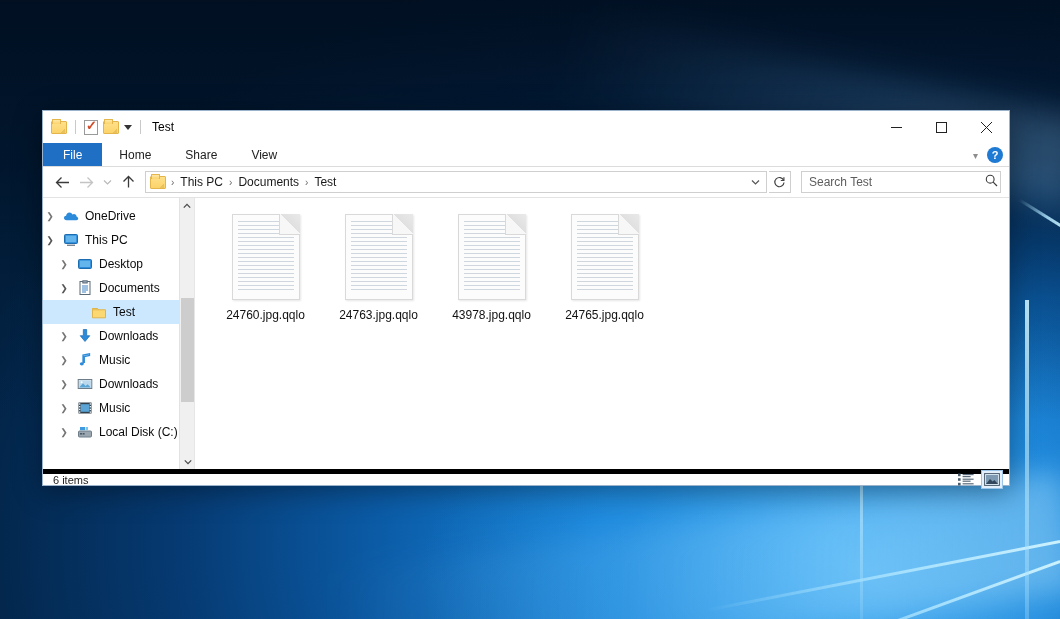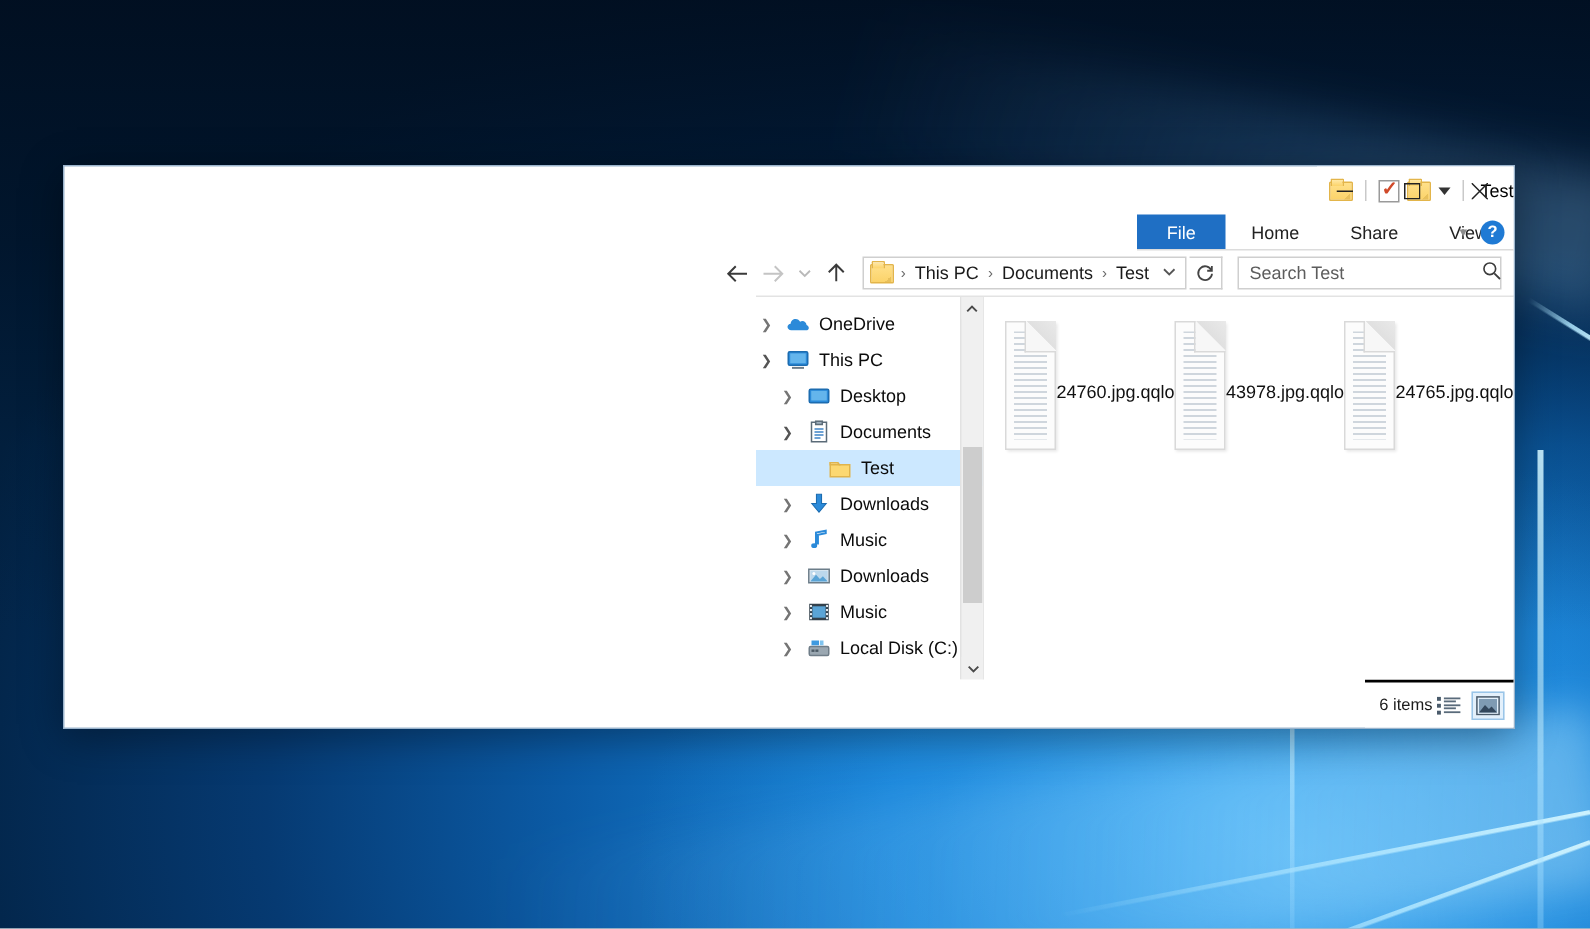--- a/index.html
+++ b/index.html
@@ -70,21 +70,20 @@
   #explorer {
     position: absolute;
     left: 42px; top: 110px;
     width: 968px; height: 376px;
     background: #ffffff;
     border: 1px solid #9bb4cc;
     box-shadow: 0 6px 26px rgba(0,0,0,.36);
     display: flex; flex-direction: column;
     font-size: 12px;
     color: #000;
-    align-items: flex-end;
   }
 
   
   .titlebar {
     height: 32px;
     display: flex; align-items: center;
     background: #fff;
     padding-left: 8px;
     position: relative;
     flex: none;
@@ -169,21 +168,21 @@
   .crumbs { flex: 1; display: flex; align-items: center; gap: 2px; font-size: 12px; }
   .crumb { padding: 1px 4px; color: #1a1a1a; cursor: default; }
   .crumb-sep { color: #6b6b6b; font-size: 10px; }
   .addr-drop { width: 18px; text-align: center; color: #555; font-size: 10px; }
   .refresh-btn {
     width: 22px; height: 22px; border: 1px solid #cfcfcf; border-left: none;
     display: flex; align-items: center; justify-content: center;
     font-size: 13px; color: #444; background: #fff;
   }
   .searchbox {
-    width: 176px; height: 22px; border: 1px solid #cfcfcf; margin-left: 8px;
+    width: 200px; height: 22px; border: 1px solid #cfcfcf; margin-left: 8px;
     display: flex; align-items: center; padding: 0 2px 0 7px; background: #fff;
   }
   .searchbox input {
     border: none; outline: none; flex: 1; font-size: 12px;
     font-family: "Liberation Sans", sans-serif; color: #2a2a2a; background: transparent;
   }
   .searchbox input::placeholder { color: #5d5d5d; }
 
   
   .body-area { flex: 1; display: flex; min-height: 0; border-top: 1px solid #e3e3e3; }
@@ -223,21 +222,21 @@
   }
 
   
   .content {
     flex: 1; background: #fff; position: relative;
     padding: 10px 0 0 14px; overflow: hidden;
   }
   .grid { display: flex; flex-wrap: wrap; }
   .file-tile {
     width: 113px; margin-right: 0;
-    display: flex; flex-direction: row; align-items: center;
+    display: flex; flex-direction: column; align-items: center;
     padding-top: 6px; cursor: default;
   }
   .doc-icon {
     position: relative; width: 68px; height: 86px;
     background: #fcfcfc;
     border: 1px solid #d9d9d9;
     border-top-right-radius: 0;
     box-shadow: 1px 1px 2px rgba(0,0,0,.10);
   }
   .doc-icon .fold {
@@ -251,22 +250,22 @@
     background: repeating-linear-gradient(
       180deg, #cfd6dd 0px, #cfd6dd 1px, rgba(0,0,0,0) 1px, rgba(0,0,0,0) 4px);
   }
   .file-label {
     margin-top: 8px; font-size: 12px; color: #111;
     text-align: center; line-height: 14px;
   }
 
   
   .statusbar {
-    height: 32px; flex: none;
-    border-top: 2px solid #000000; background: #fff;
+    height: 16px; flex: none;
+    border-top: 5px solid #000000; background: #fff;
     display: flex; align-items: center; padding: 0 6px 0 10px;
     font-size: 11px; color: #1c1c1c;
   }
   .status-right { margin-left: auto; display: flex; align-items: center; gap: 4px; }
   .viewbtn {
     width: 22px; height: 19px; display: flex; align-items: center;
     justify-content: center; cursor: default;
   }
   .viewbtn.active { border: 1px solid #9ac5e8; background: #e3f0fb; }
 </style>
@@ -534,20 +533,27 @@
           <div class="file-tile">
             <div class="doc-icon">
               <div class="lines"></div>
               <div class="fold"></div>
             </div>
             <div class="file-label">24760.jpg.qqlo</div>
           </div>
 
 
 
+          <div class="file-tile">
+            <div class="doc-icon">
+              <div class="lines"></div>
+              <div class="fold"></div>
+            </div>
+            <div class="file-label">24763.jpg.qqlo</div>
+          </div>
 
           <div class="file-tile">
             <div class="doc-icon">
               <div class="lines"></div>
               <div class="fold"></div>
             </div>
             <div class="file-label">43978.jpg.qqlo</div>
           </div>
 
           <div class="file-tile">

